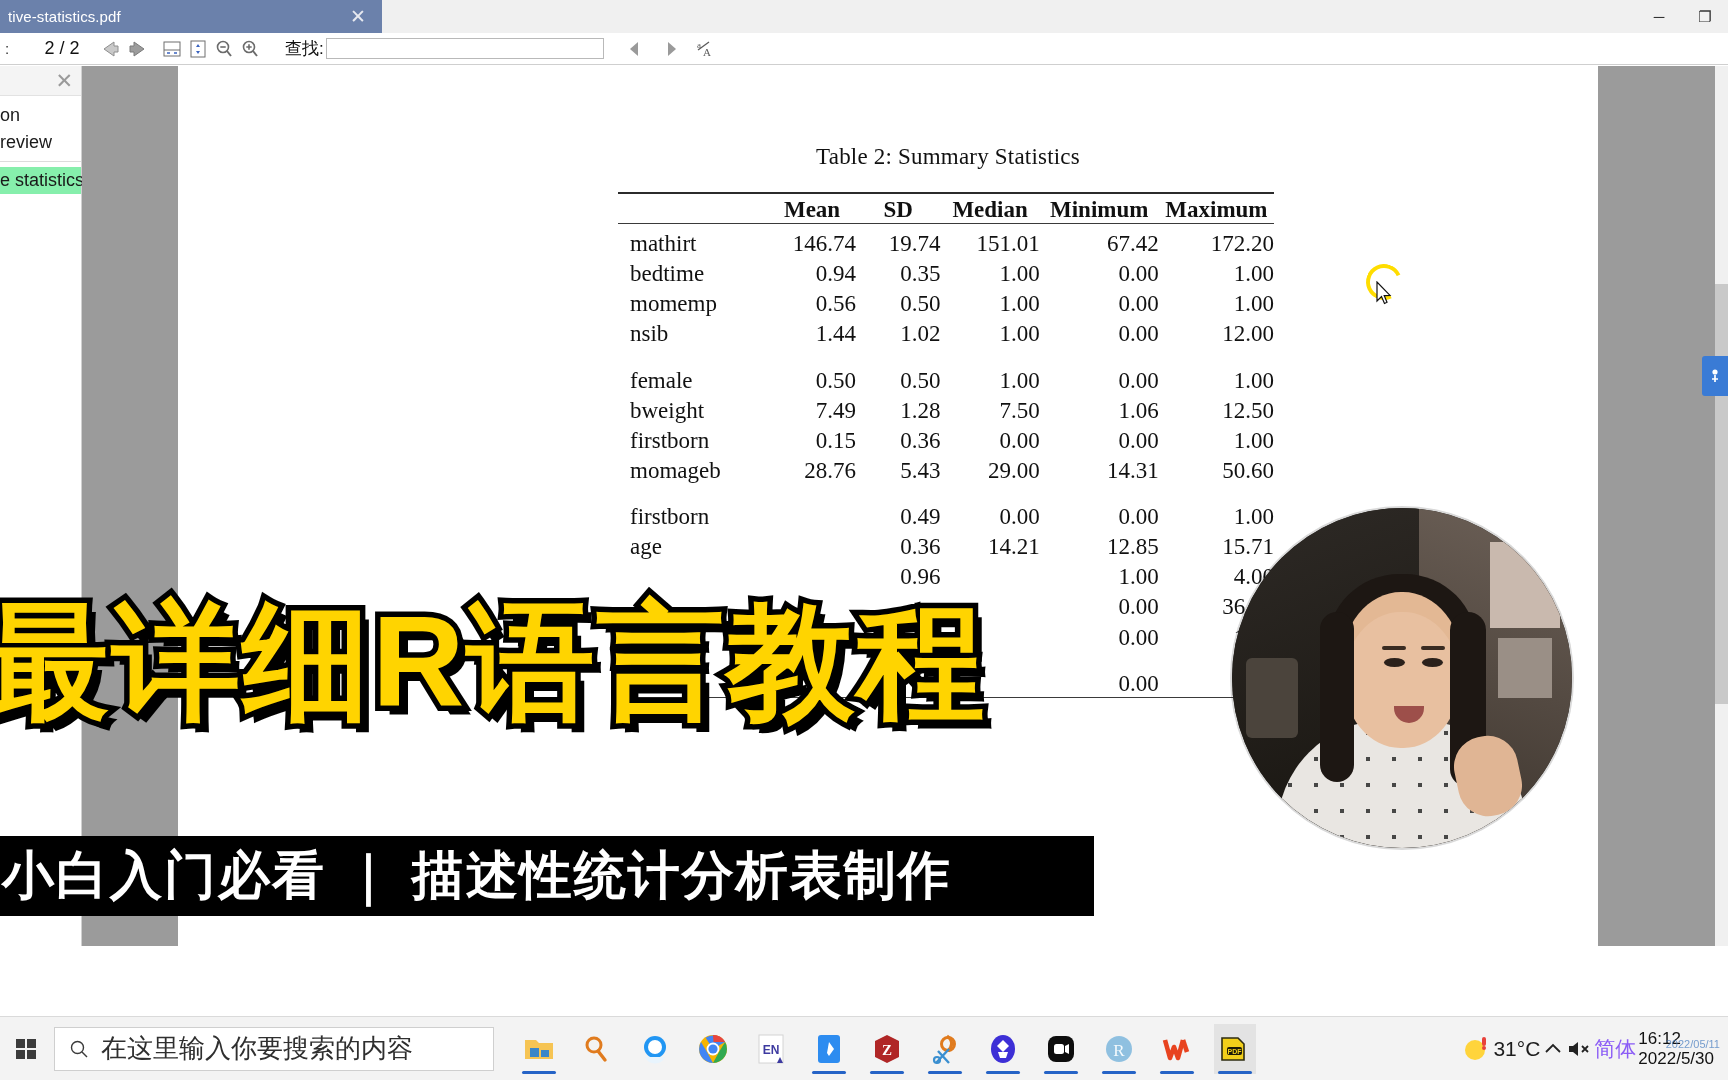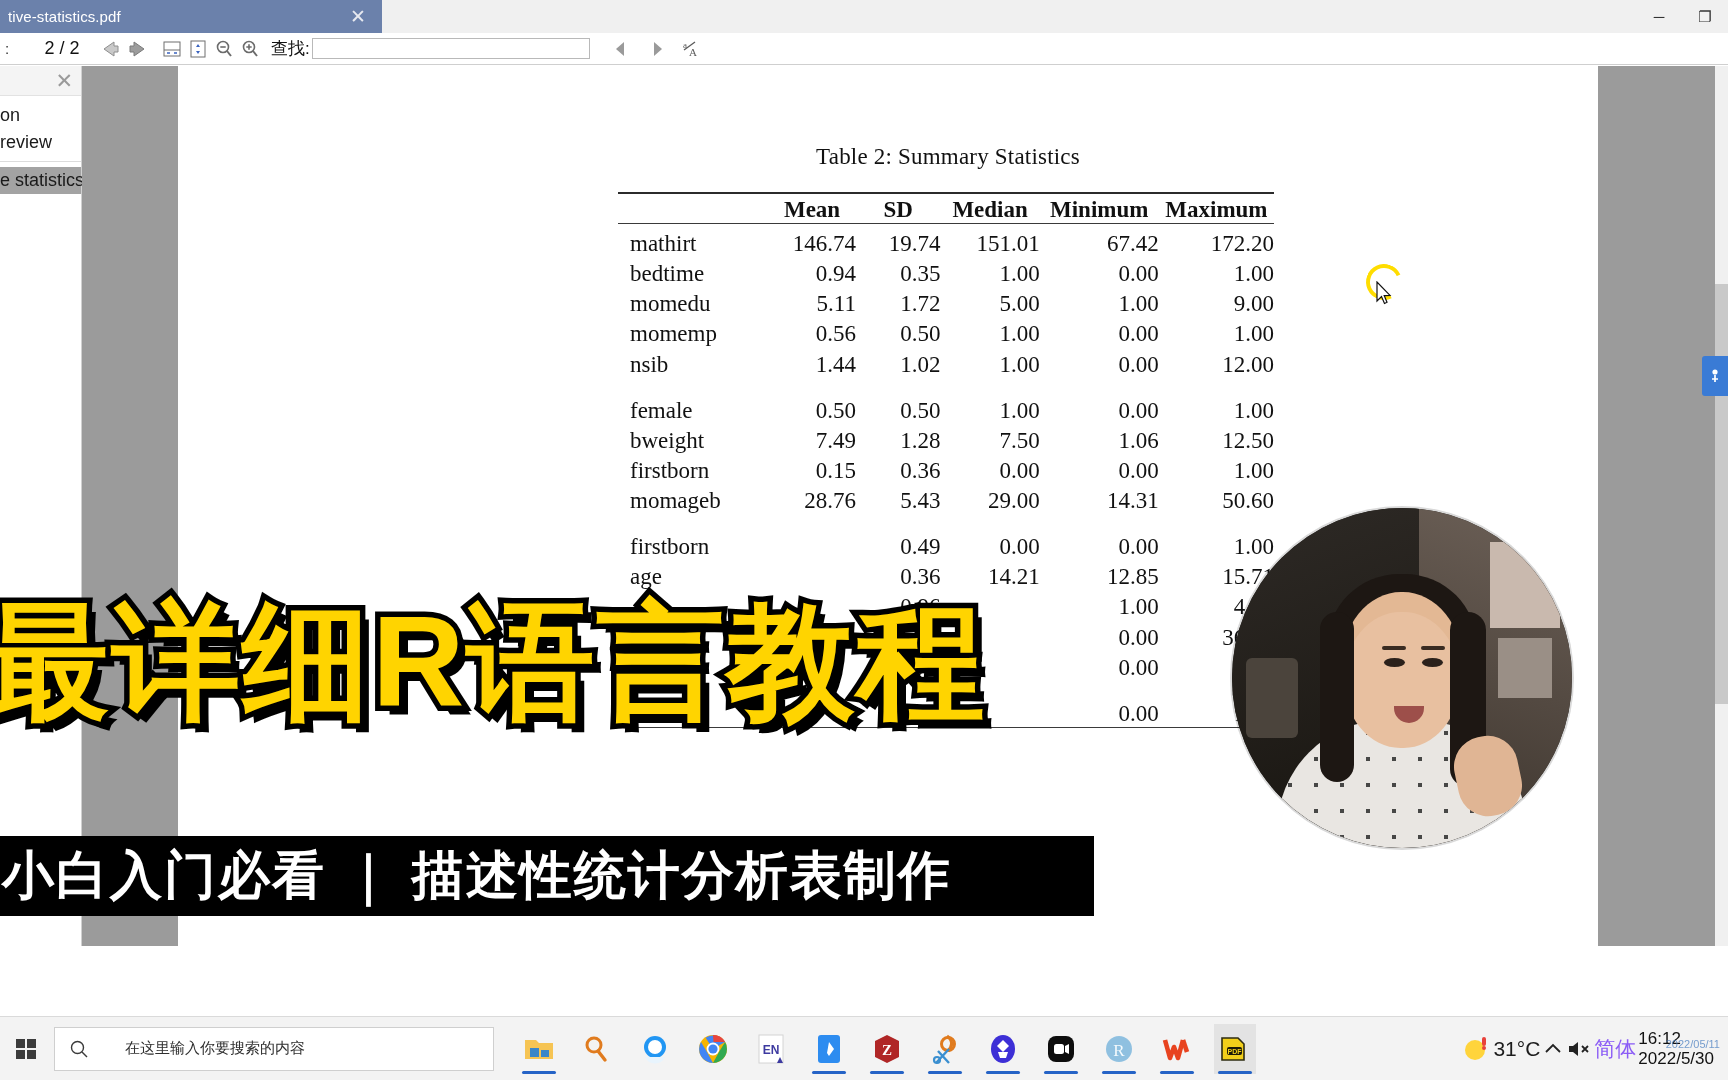--- a/index.html
+++ b/index.html
@@ -41,36 +41,36 @@
     background: #ffffff; border-bottom: 1px solid #cfcfcf;
     display: flex; align-items: center; gap: 0; padding-left: 0;
   }
   .tb-lead { width: 14px; text-align: center; color: #333; font-size: 15px; }
   .pagebox {
     margin-left: 12px; width: 72px; text-align: center; color: #111; font-size: 18px;
     font-family: "Liberation Sans", sans-serif;
   }
   .tb-ico { width: 26px; height: 26px; display: flex; align-items: center; justify-content: center; }
   .tb-sep { width: 9px; }
-  .findlabel { font-size: 17px; color: #111; margin-left: 8px; }
+  .findlabel { font-size: 17px; color: #111; margin-left: 22px; }
   .findbox {
     margin-left: 2px; width: 278px; height: 21px; border: 1px solid #b9b9b9; background: #fff;
   }
   .tb-right { margin-left: 18px; display: flex; align-items: center; gap: 10px; }
 
   
   .sidebar {
     position: absolute; left: 0; top: 66px; width: 82px; height: 880px;
     background: #ffffff; border-right: 1px solid #d0d0d0;
   }
   .sb-head { height: 30px; background: #f4f4f4; position: relative; border-bottom: 1px solid #e2e2e2; }
   .sb-close { position: absolute; right: 8px; top: 4px; color: #9a9a9a; font-size: 21px; line-height: 1; }
   .sb-group { padding: 6px 0 6px 0; }
   .sb-item { height: 27px; display: flex; align-items: center; font-size: 18px; color: #1a1a1a; padding-left: 0; white-space: nowrap; }
-  .sb-item.sel { background: #a3a3a3; }
+  .sb-item.sel { background: #86efac; }
   .sb-rule { height: 1px; background: #dcdcdc; margin: 5px 0; }
 
   
   .docarea {
     position: absolute; left: 82px; top: 66px; width: 1646px; height: 880px;
     background: #9b9b9b; overflow: hidden;
   }
   .page {
     position: absolute; left: 96px; top: 0px; width: 1420px; height: 880px;
     background: #ffffff;
@@ -178,21 +178,21 @@
   .taskbar {
     position: absolute; left: 0; bottom: 0; width: 1728px; height: 64px;
     background: #f3f3f3; border-top: 1px solid #dadada;
     display: flex; align-items: center;
   }
   .start { width: 52px; height: 64px; display: flex; align-items: center; justify-content: center; }
   .searchbox {
     width: 440px; height: 44px; background: #ffffff; border: 1px solid #cfcfcf;
     display: flex; align-items: center; gap: 12px; padding: 0 14px; margin-left: 2px;
   }
-  .searchbox .ph { font-size: 15px; color: #2f2f2f; white-space: nowrap; margin-left: 24px; }
+  .searchbox .ph { font-size: 26px; color: #2f2f2f; white-space: nowrap; }
   .tb-apps { display: flex; align-items: center; gap: 16px; margin-left: 24px; }
   .app {
     width: 42px; height: 50px; position: relative; display: flex; align-items: center; justify-content: center;
   }
   .app .ul { position: absolute; bottom: 0px; left: 4px; width: 34px; height: 3px; background: #2563c6; border-radius: 2px; }
   .app.act { background: #e3e3e3; }
   .tray { margin-left: auto; display: flex; align-items: center; gap: 2px; padding-right: 10px; }
   .tray .temp { font-size: 21px; color: #1c1c1c; }
   .tray .ime { font-size: 21px; color: #8b5cf6; }
   .clock { line-height: 1.12; font-size: 17px; color: #111; padding-right: 4px; }
@@ -337,28 +337,20 @@
               </tr>
             <tr>
                 <td class="nm">bedtime</td>
                 <td>0.94</td>
                 <td>0.35</td>
                 <td>1.00</td>
                 <td>0.00</td>
                 <td>1.00</td>
               </tr>
             <tr>
-                <td class="nm">momedu</td>
-                <td>5.11</td>
-                <td>1.72</td>
-                <td>5.00</td>
-                <td>1.00</td>
-                <td>9.00</td>
-              </tr>
-            <tr>
                 <td class="nm">momemp</td>
                 <td>0.56</td>
                 <td>0.50</td>
                 <td>1.00</td>
                 <td>0.00</td>
                 <td>1.00</td>
               </tr>
             <tr>
                 <td class="nm">nsib</td>
                 <td>1.44</td>

